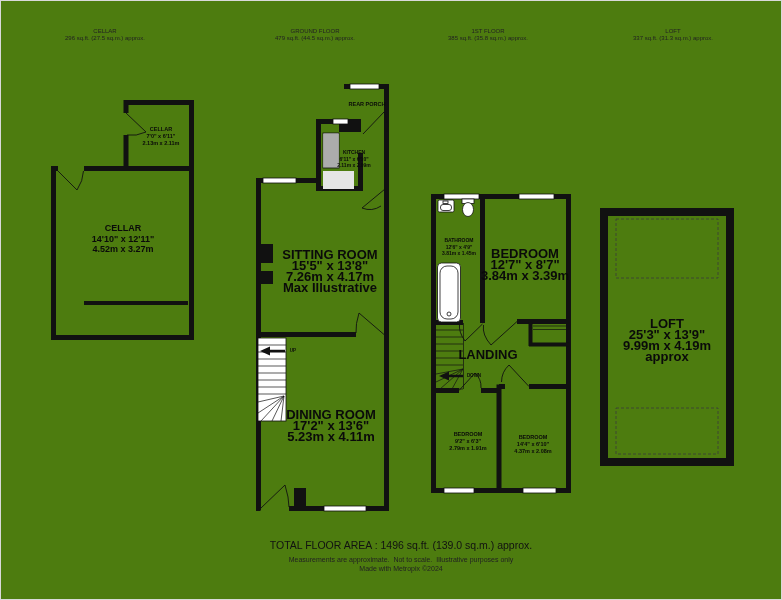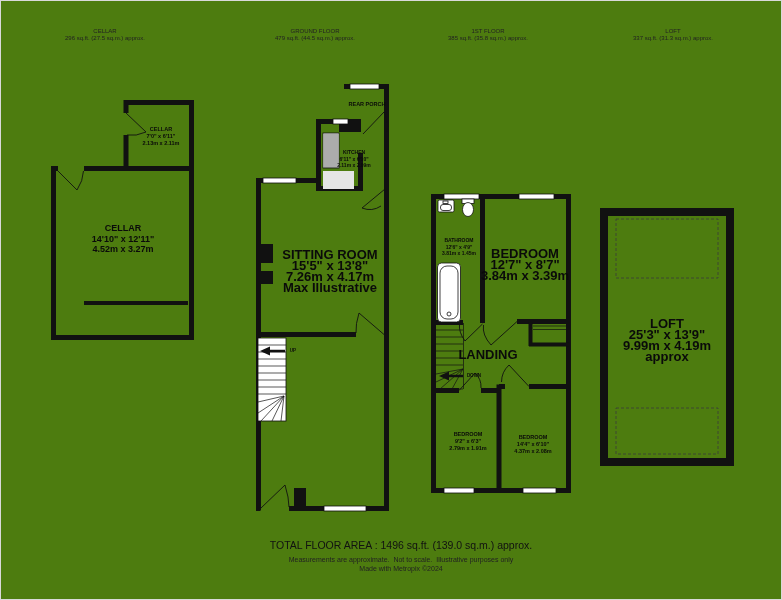--- a/index.html
+++ b/index.html
@@ -166,20 +166,25 @@
     <span class="ln">KITCHEN</span>
     <span class="ln">6'11" x 6'10"</span>
     <span class="ln">2.11m x 2.09m</span>
   </div>
   <div class="room-label lbl-lg" style="left:329px;top:248px">
     <span class="ln">SITTING ROOM</span>
     <span class="ln">15'5" x 13'8"</span>
     <span class="ln">7.26m x 4.17m</span>
     <span class="ln">Max Illustrative</span>
   </div>
+  <div class="room-label lbl-lg" style="left:330px;top:408px">
+    <span class="ln">DINING ROOM</span>
+    <span class="ln">17'2" x 13'6"</span>
+    <span class="ln">5.23m x 4.11m</span>
+  </div>
   <div class="room-label lbl-xs" style="left:458px;top:236px">
     <span class="ln">BATHROOM</span>
     <span class="ln">12'6" x 4'9"</span>
     <span class="ln">3.81m x 1.45m</span>
   </div>
   <div class="room-label lbl-lg" style="left:524px;top:247px">
     <span class="ln">BEDROOM</span>
     <span class="ln">12'7" x 8'7"</span>
     <span class="ln">3.84m x 3.39m</span>
   </div>

